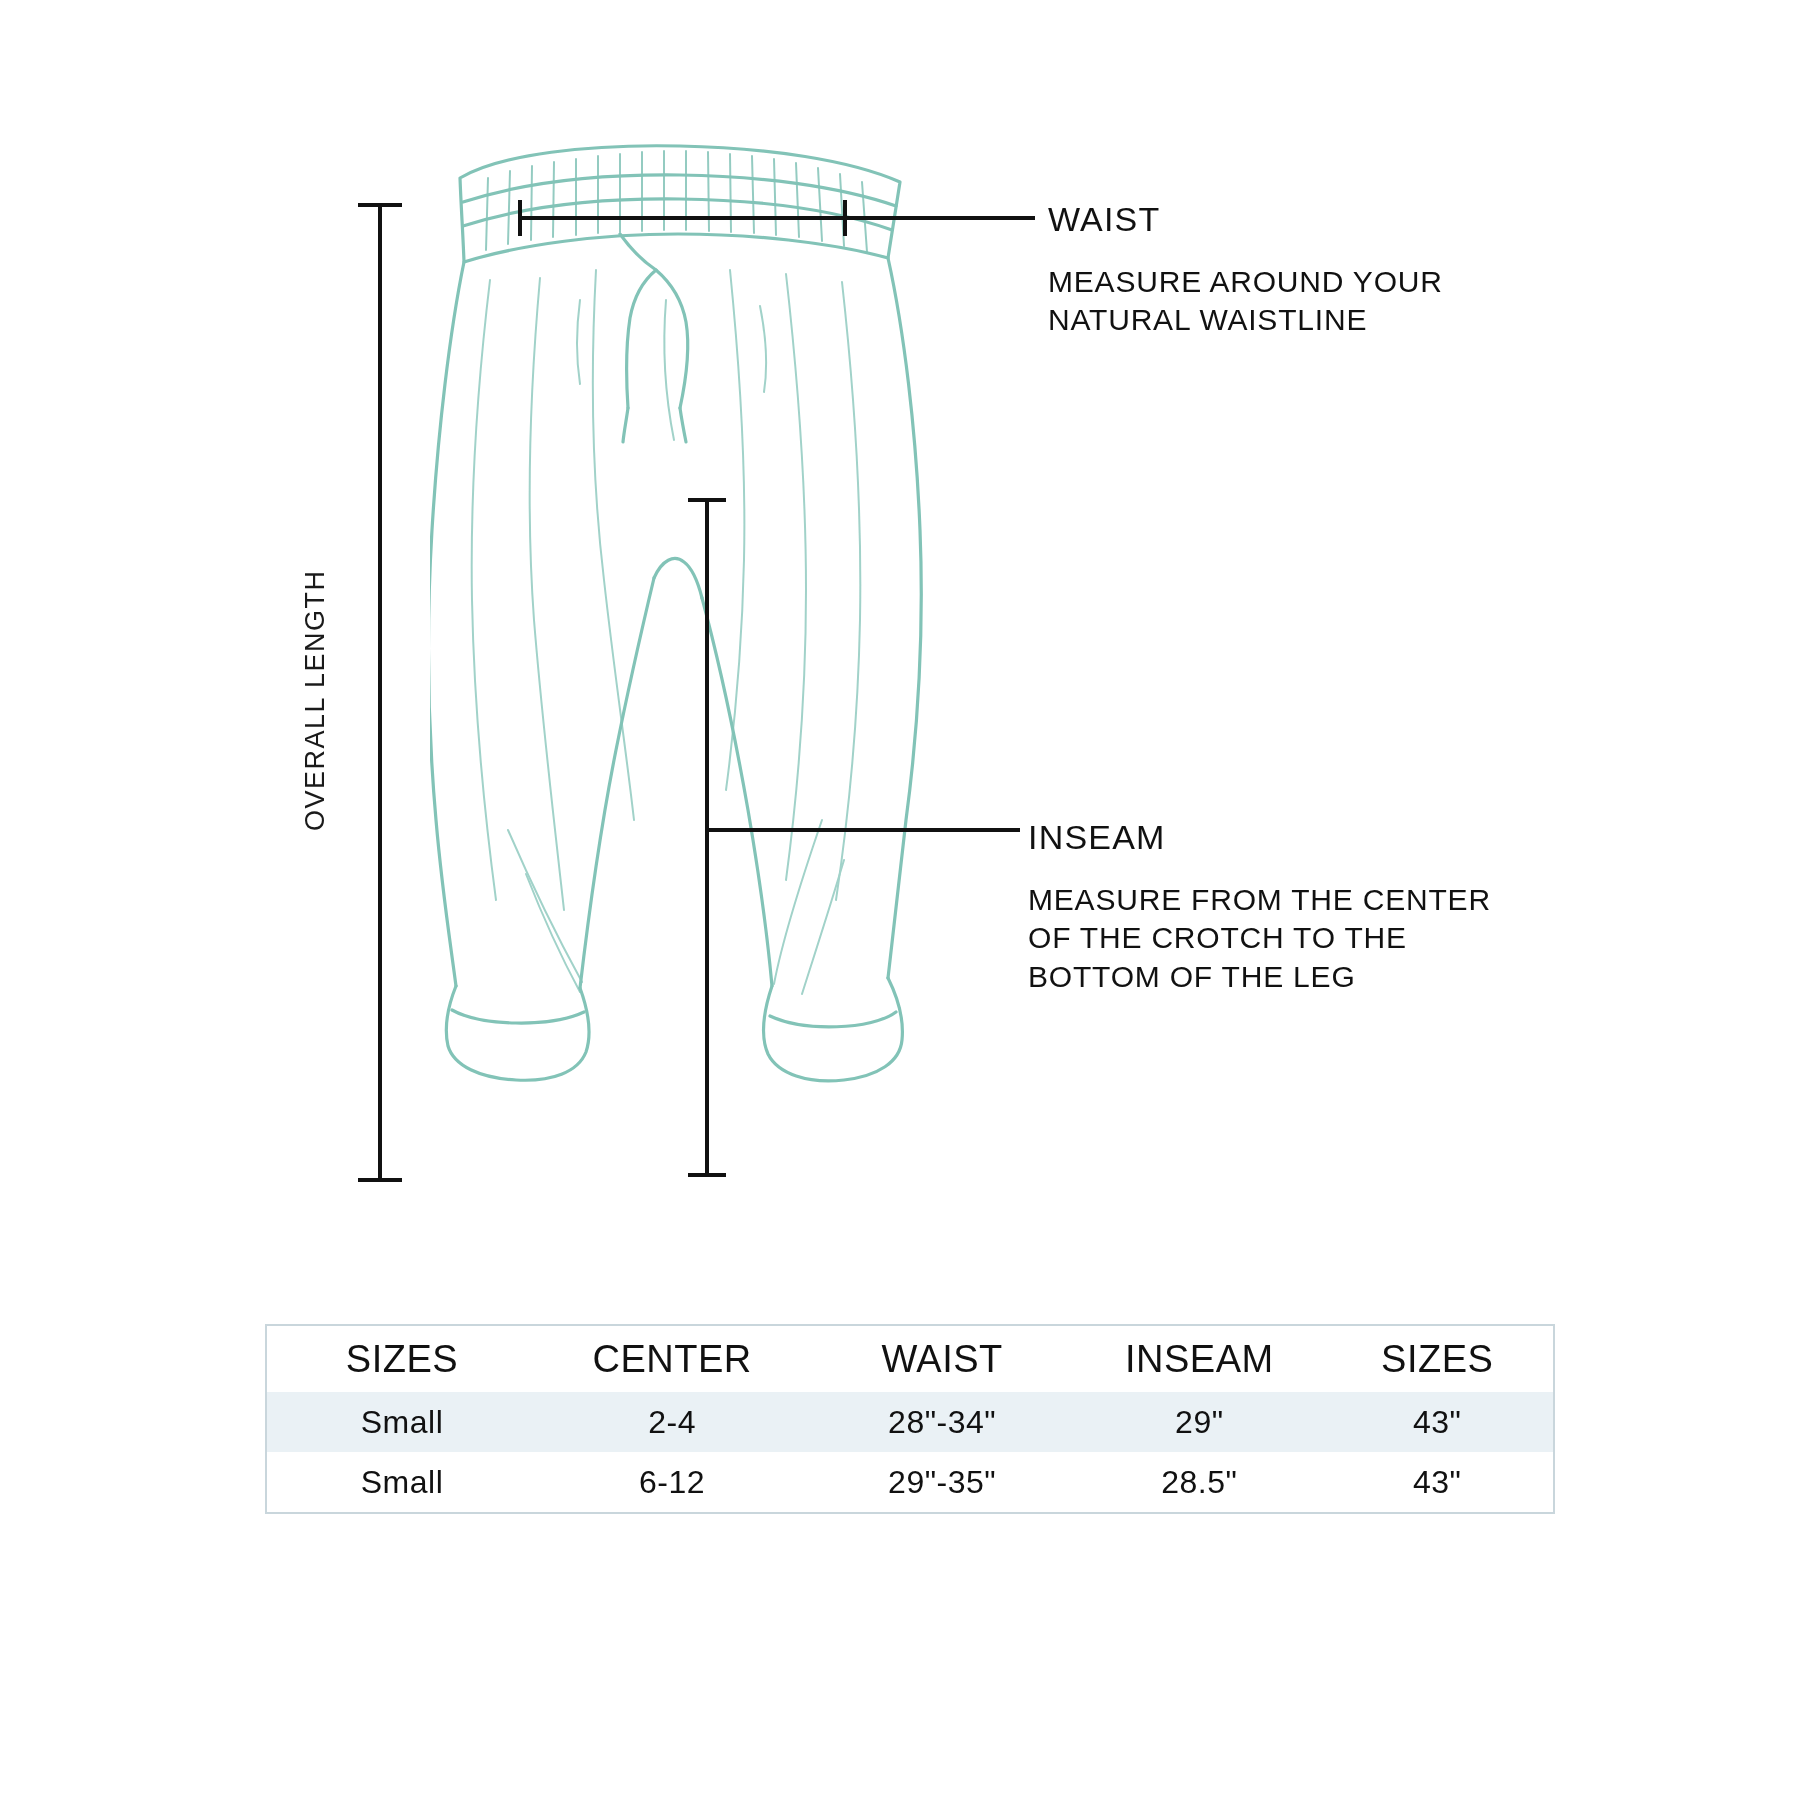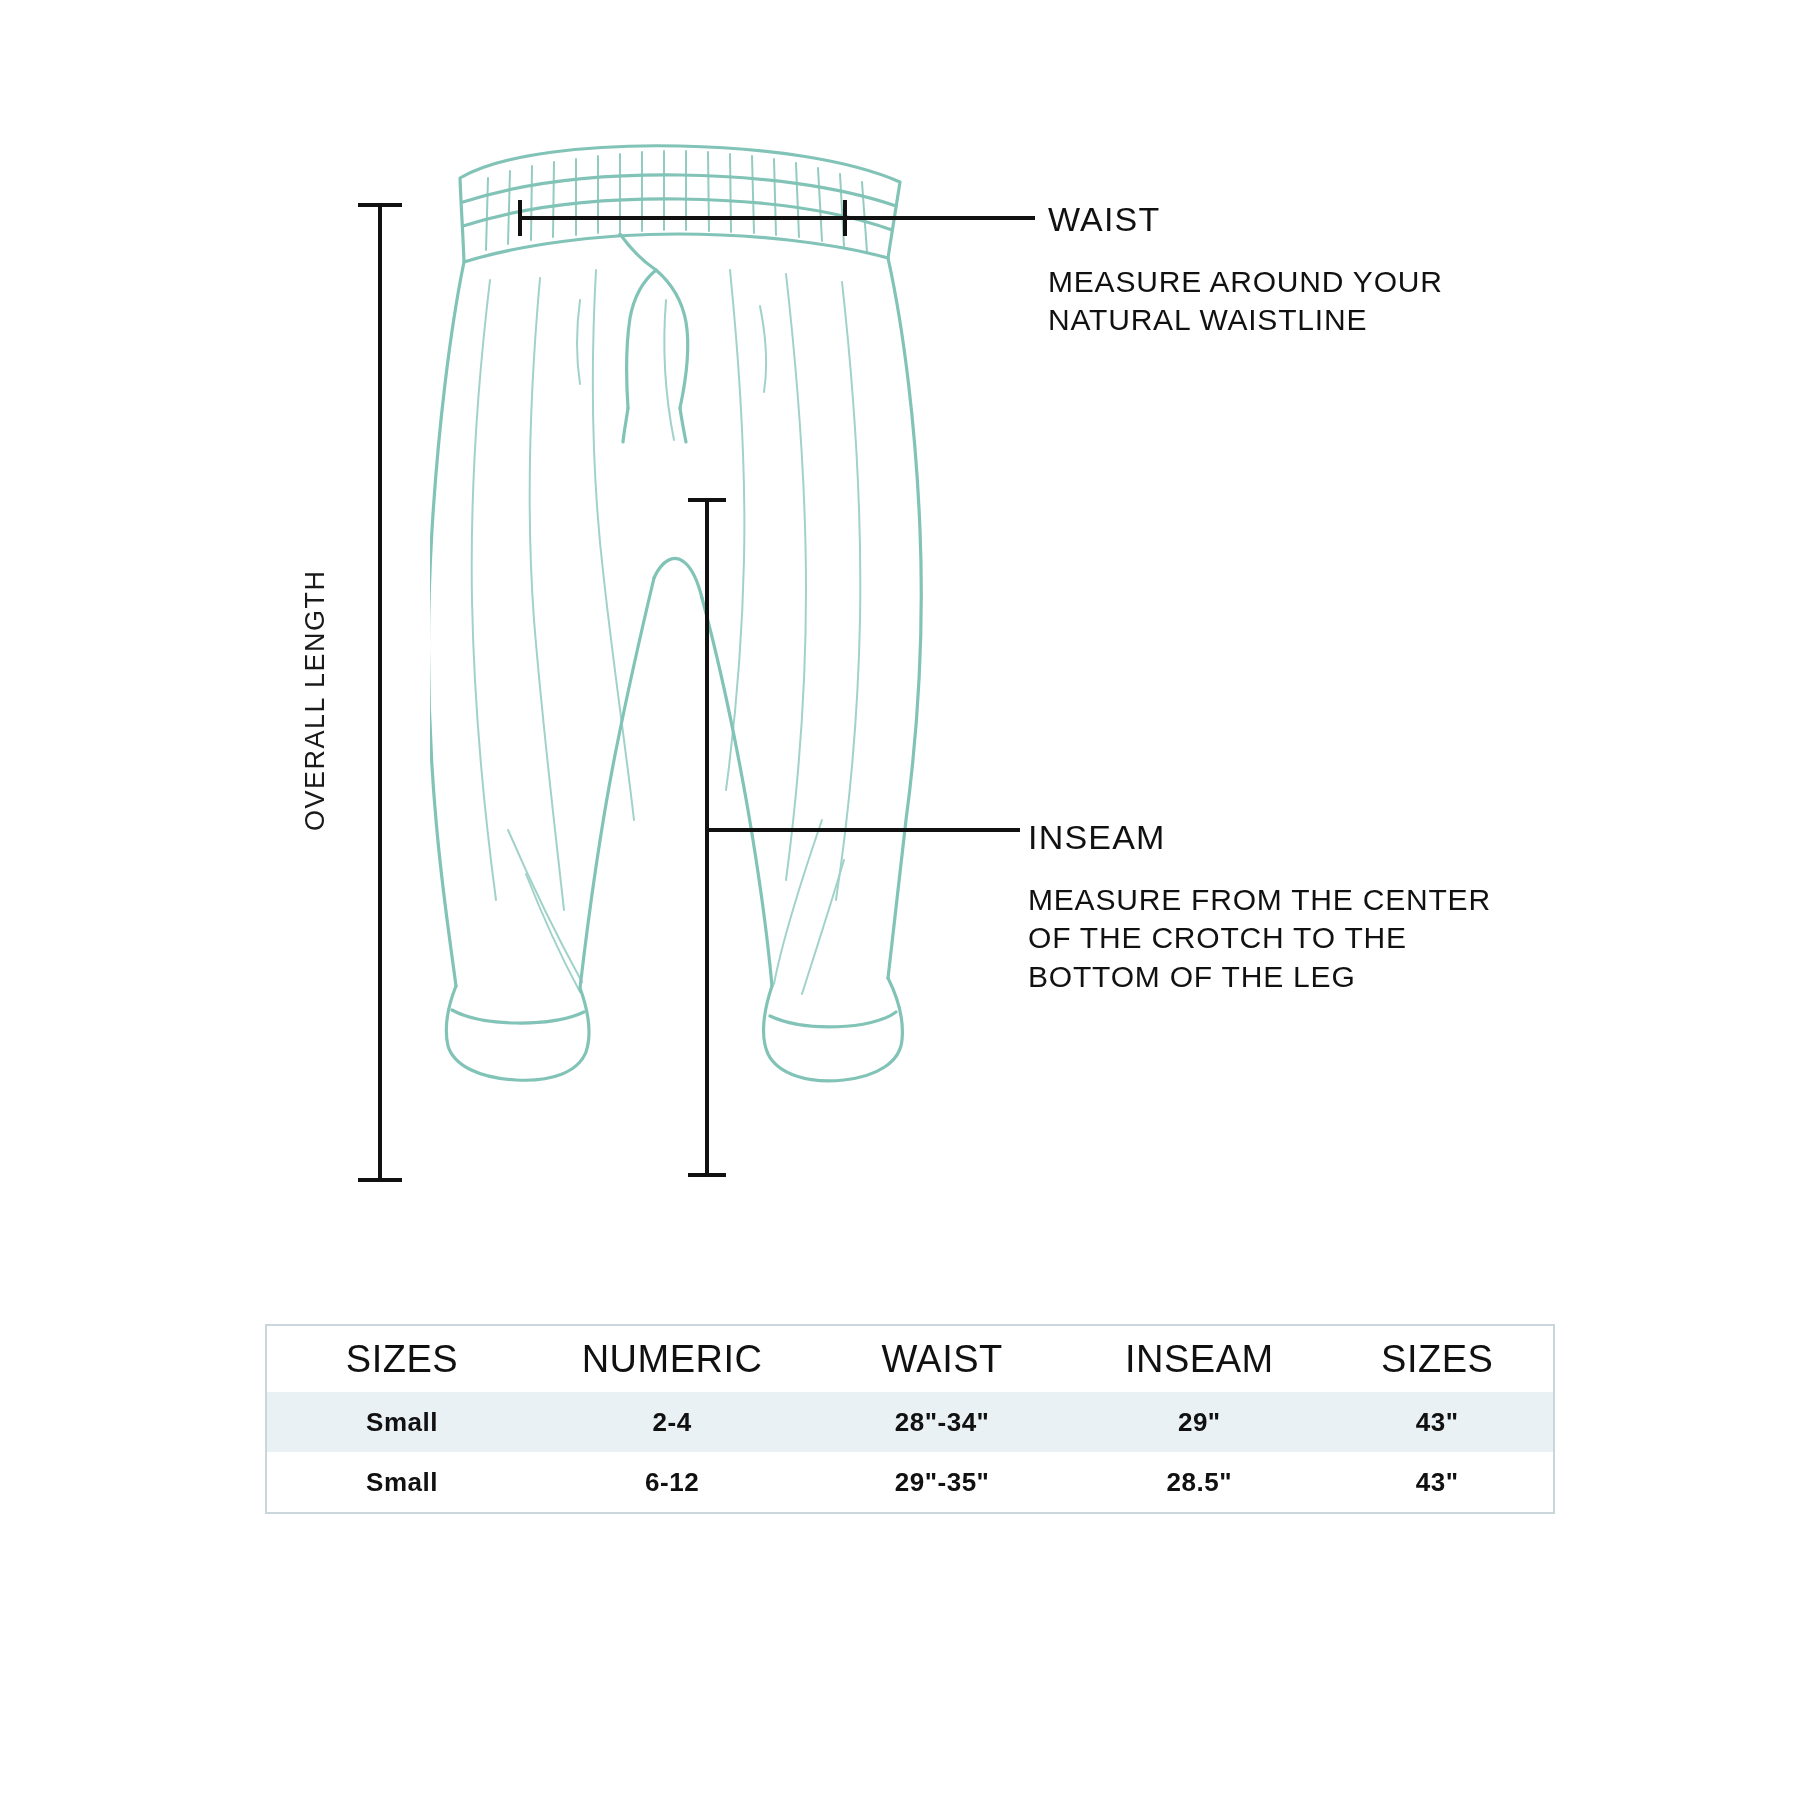--- a/index.html
+++ b/index.html
@@ -93,23 +93,22 @@
     height: 60px;
     vertical-align: middle;
   }
   table.size-table thead th {
     font-size: 38px;
     letter-spacing: 0.5px;
     background: #ffffff;
     height: 66px;
   }
   table.size-table tbody td {
-    font-size: 26px;
+    font-size: 32px;
     letter-spacing: 0.5px;
-    font-weight: bold;
   }
   table.size-table tbody tr.shade td {
     background: #eaf1f5;
   }
   table.size-table tbody tr.plain td {
     background: #ffffff;
   }
   .col-size  { width: 21%; }
   .col-num   { width: 21%; }
   .col-waist { width: 21%; }
@@ -234,21 +233,21 @@
 OF THE CROTCH TO THE
 BOTTOM OF THE LEG</div>
   </div>
 </div>
 
 <div id="size-table-wrap">
   <table class="size-table">
     <thead>
       <tr>
         <th class="col-size">SIZES</th>
-        <th class="col-num">NUMERIC</th>
+        <th class="col-num">CENTER</th>
         <th class="col-waist">WAIST</th>
         <th class="col-ins">INSEAM</th>
         <th class="col-len">SIZES</th>
       </tr>
     </thead>
     <tbody>
       <tr class="shade">
         <td>Small</td>
         <td>2-4</td>
         <td>28"-34"</td>

